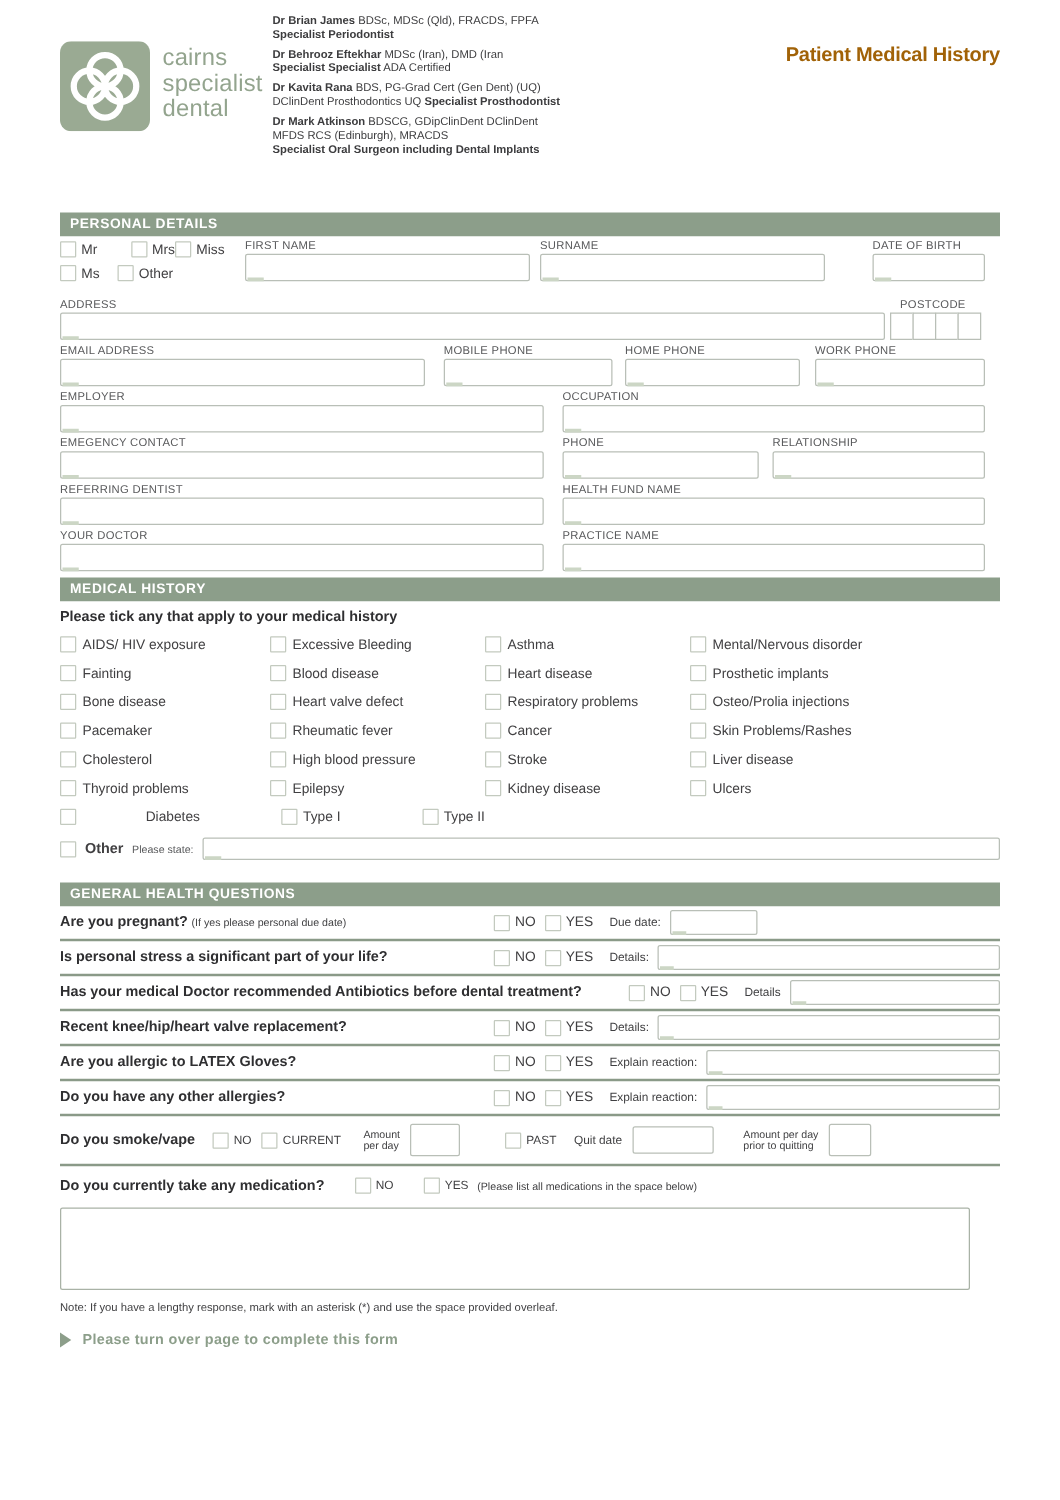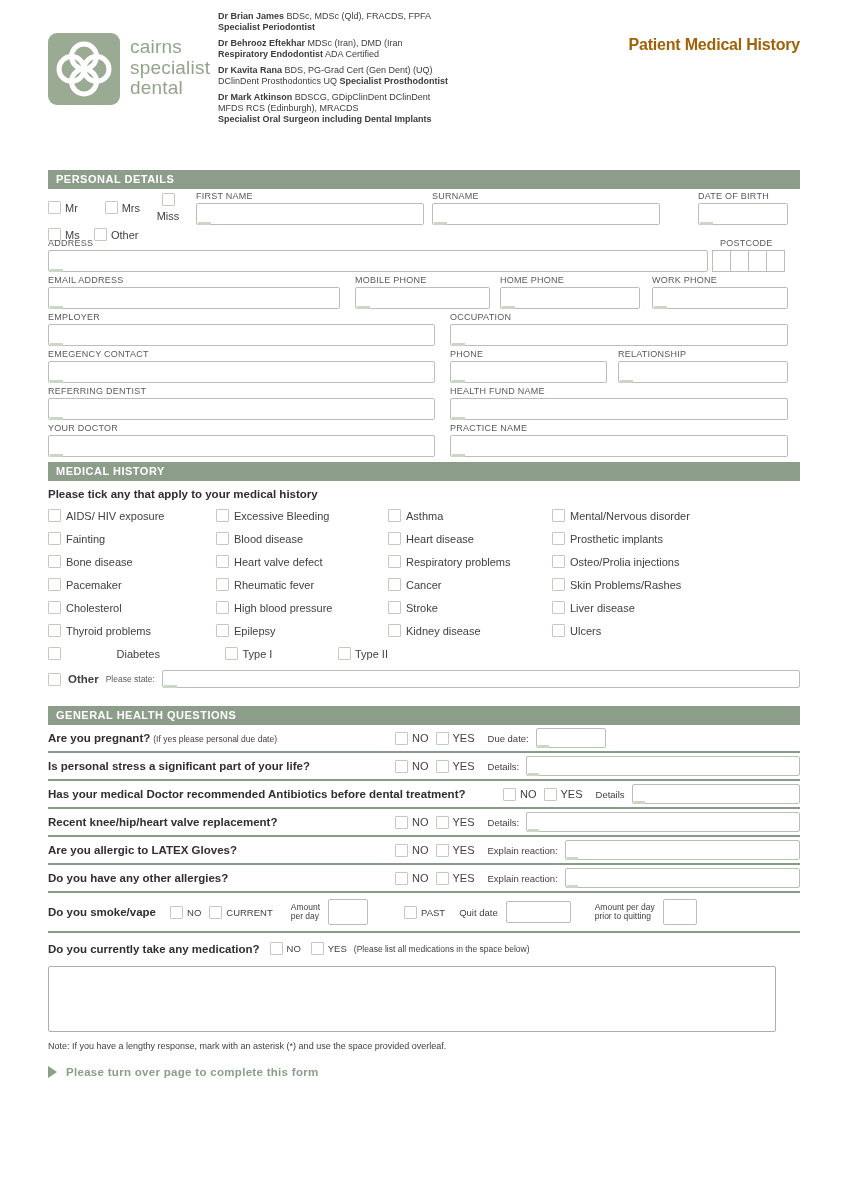--- a/index.html
+++ b/index.html
@@ -56,21 +56,21 @@
   .qopts{position:absolute;right:0;display:flex;align-items:center;gap:7px}
   .qopt-label{font-size:9.5px;color:#3f3f41;white-space:nowrap}
   .qsmall{font-size:9.5px;color:#3f3f41;margin-left:6px;white-space:nowrap}
   .qbox{height:20px;border:1px solid var(--border);border-radius:2px;background:#fff;position:relative}
   .qbox::after{content:"";position:absolute;left:1px;bottom:-1px;width:11px;height:3px;background:#ccd6c5}
   .qbox.fill{flex:1}
   .qrow-smoke{height:40px;gap:8px}
   .qrow-smoke .qtext{margin-right:6px}
   .lbl2{font-size:8.5px;line-height:9.5px;color:#3f3f41;display:inline-block;white-space:nowrap}
   .sbox{border:1px solid var(--border);border-radius:2px;background:#fff;flex:none}
-  .qrow-med{border-bottom:none;height:31px;gap:10px}
+  .qrow-med{border-bottom:none;height:31px;gap:24px}
   .medbox{width:728px;height:66px;border:1px solid #a9b2a6;border-radius:2px;background:#fff;margin-top:2px}
   .note{font-size:9px;margin-top:9px;color:#3f3f41}
   .turn{margin-top:15px;display:flex;align-items:center;gap:9px;color:var(--accent);font-weight:bold;font-size:11.5px;letter-spacing:.3px}
   .tri{width:0;height:0;border-left:9px solid var(--accent);border-top:6px solid transparent;border-bottom:6px solid transparent}
 
   .footer{position:absolute;left:48px;right:48px;top:1143px;display:flex;justify-content:space-between;font-size:8.5px;color:#3f3f41}
 </style>
 </head>
 <body>
 
@@ -94,21 +94,21 @@
           <div>specialist</div>
           <div>dental</div>
         </div>
       <div class="doctors" id="doctors">
           <div class="doc">
             <div><b>Dr Brian James</b><span> BDSc, MDSc (Qld), FRACDS, FPFA</span></div>
             <div><b>Specialist Periodontist</b></div>
           </div>
           <div class="doc">
             <div><b>Dr Behrooz Eftekhar</b><span> MDSc (Iran), DMD (Iran</span></div>
-            <div><b>Respiratory Endodontist</b><span> ADA Certified</span></div>
+            <div><b>Specialist Specialist</b><span> ADA Certified</span></div>
           </div>
           <div class="doc">
             <div><b>Dr Kavita Rana</b><span> BDS, PG-Grad Cert (Gen Dent) (UQ)</span></div>
             <div><span>DClinDent Prosthodontics UQ </span><b>Specialist Prosthodontist</b></div>
           </div>
           <div class="doc">
             <div><b>Dr Mark Atkinson</b><span> BDSCG, GDipClinDent DClinDent</span></div>
             <div><span>MFDS RCS (Edinburgh), MRACDS</span></div>
             <div><b>Specialist Oral Surgeon including Dental Implants</b></div>
           </div>
@@ -121,21 +121,21 @@
     <div class="prow prow-a">
       <div class="titleopts" id="title-opts">
           <span class="opt" style="width: 46px;">
             <span class="cb"></span>
             <span>Mr</span>
           </span>
           <span class="opt" style="width: 46px; justify-content: flex-end;">
             <span class="cb"></span>
             <span>Mrs</span>
           </span>
-          <span class="opt" style="width: 56px; flex-direction: column;">
+          <span class="opt" style="width: 56px;">
             <span class="cb"></span>
             <span>Miss</span>
           </span>
           <span class="opt" style="width: 46px;">
             <span class="cb"></span>
             <span>Ms</span>
           </span>
           <span class="opt" style="width: 60px;">
             <span class="cb"></span>
             <span>Other</span>

